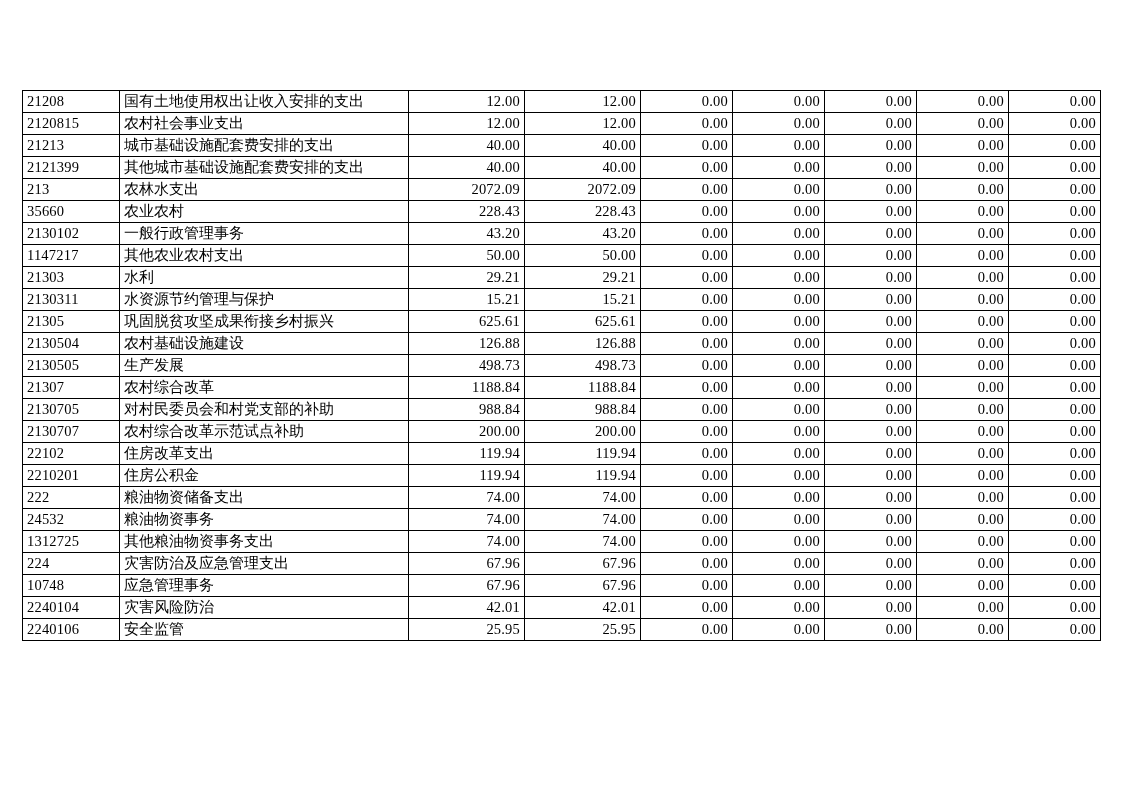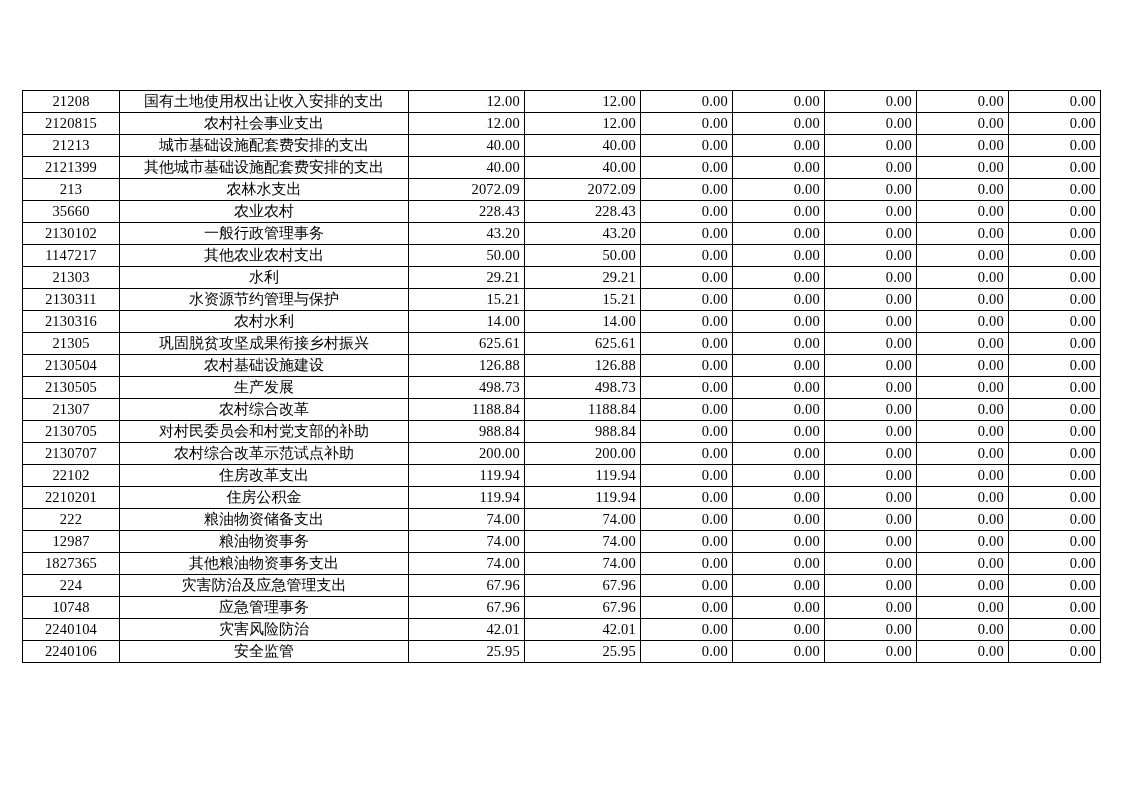--- a/index.html
+++ b/index.html
@@ -41,26 +41,26 @@
     overflow: hidden;
   }
   
   col.c-code  { width: 97px; }
   col.c-name  { width: 289px; }
   col.c-num   { width: 116px; }
   col.c-num2  { width: 116px; }
   col.c-small { width: 92px; }
 
   td.code {
-    text-align: center;
+    text-align: left;
     font-size: 14.5px;
     letter-spacing: 0.2px;
   }
   td.name {
-    text-align: center;
+    text-align: left;
     font-size: 15px;
   }
   td.num {
     text-align: right;
     padding-right: 7px;
     font-size: 14.5px;
     letter-spacing: 0.2px;
   }
 </style>
 </head>
@@ -185,31 +185,20 @@
             <td class="name">水资源节约管理与保护</td>
             <td class="num">15.21</td>
             <td class="num">15.21</td>
             <td class="num">0.00</td>
             <td class="num">0.00</td>
             <td class="num">0.00</td>
             <td class="num">0.00</td>
             <td class="num">0.00</td>
           </tr>
           <tr>
-            <td class="code">2130316</td>
-            <td class="name">农村水利</td>
-            <td class="num">14.00</td>
-            <td class="num">14.00</td>
-            <td class="num">0.00</td>
-            <td class="num">0.00</td>
-            <td class="num">0.00</td>
-            <td class="num">0.00</td>
-            <td class="num">0.00</td>
-          </tr>
-          <tr>
             <td class="code">21305</td>
             <td class="name">巩固脱贫攻坚成果衔接乡村振兴</td>
             <td class="num">625.61</td>
             <td class="num">625.61</td>
             <td class="num">0.00</td>
             <td class="num">0.00</td>
             <td class="num">0.00</td>
             <td class="num">0.00</td>
             <td class="num">0.00</td>
           </tr>
@@ -295,32 +284,32 @@
             <td class="name">粮油物资储备支出</td>
             <td class="num">74.00</td>
             <td class="num">74.00</td>
             <td class="num">0.00</td>
             <td class="num">0.00</td>
             <td class="num">0.00</td>
             <td class="num">0.00</td>
             <td class="num">0.00</td>
           </tr>
           <tr>
-            <td class="code">12987</td>
+            <td class="code">24532</td>
             <td class="name">粮油物资事务</td>
             <td class="num">74.00</td>
             <td class="num">74.00</td>
             <td class="num">0.00</td>
             <td class="num">0.00</td>
             <td class="num">0.00</td>
             <td class="num">0.00</td>
             <td class="num">0.00</td>
           </tr>
           <tr>
-            <td class="code">1827365</td>
+            <td class="code">1312725</td>
             <td class="name">其他粮油物资事务支出</td>
             <td class="num">74.00</td>
             <td class="num">74.00</td>
             <td class="num">0.00</td>
             <td class="num">0.00</td>
             <td class="num">0.00</td>
             <td class="num">0.00</td>
             <td class="num">0.00</td>
           </tr>
           <tr>

